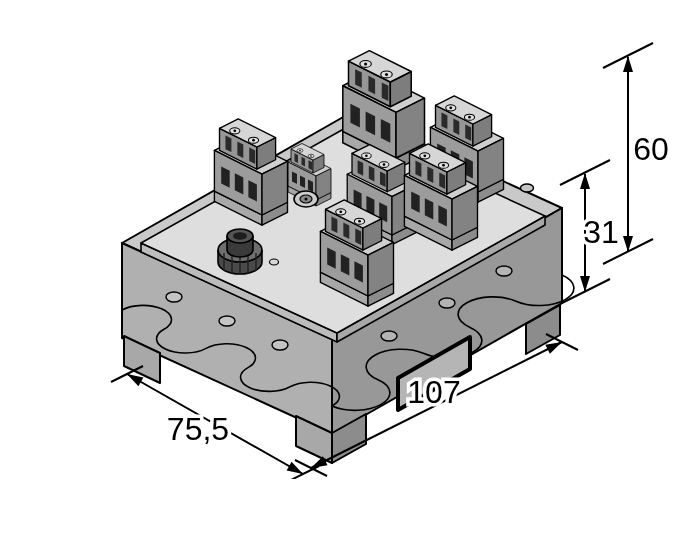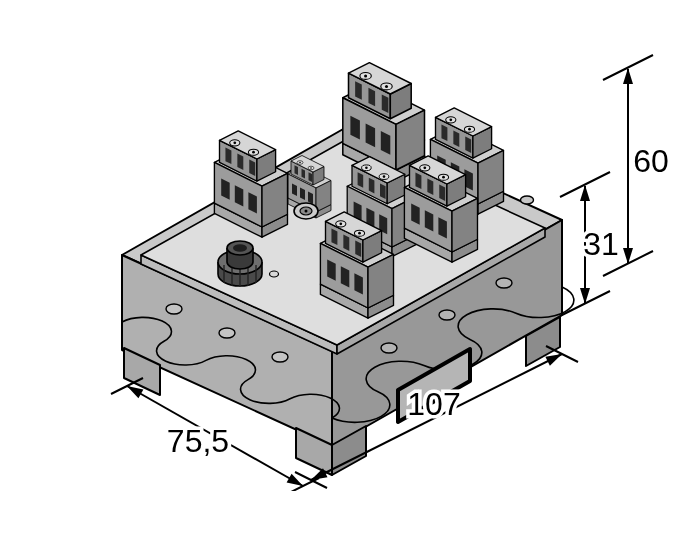--- a/index.html
+++ b/index.html
@@ -2,21 +2,20 @@
 <html><head>
 <meta charset="utf-8">
 <style>
   html,body{margin:0;padding:0;background:#ffffff;}
   .stage{
     position:relative;
     width:700px;height:479px;
     background:#ffffff;
     overflow:hidden;
     font-family:"Liberation Sans", sans-serif;
-    margin-top:12px;
   }
   svg{display:block;}
   .dim-text{
     font-family:"Liberation Sans", sans-serif;
     font-size:32px;
     fill:#000;
     stroke:#ffffff;
     stroke-width:7px;
     paint-order:stroke;
     text-anchor:middle;

